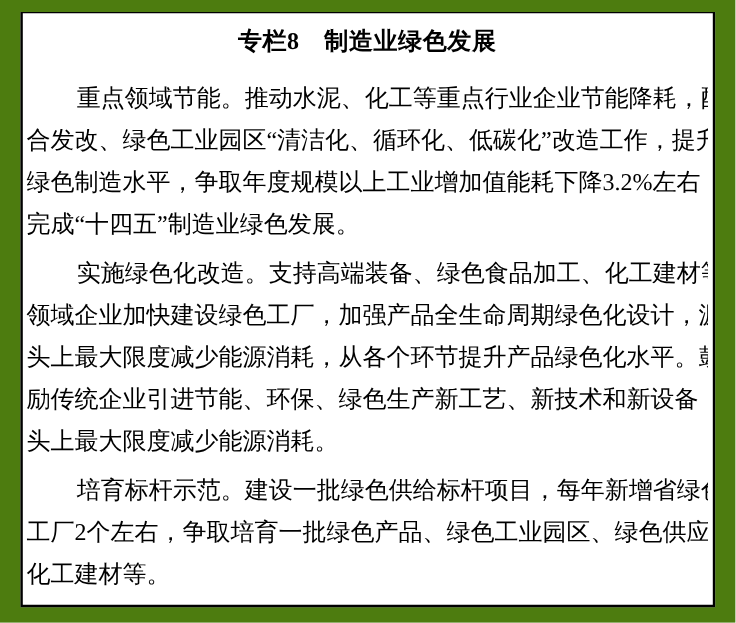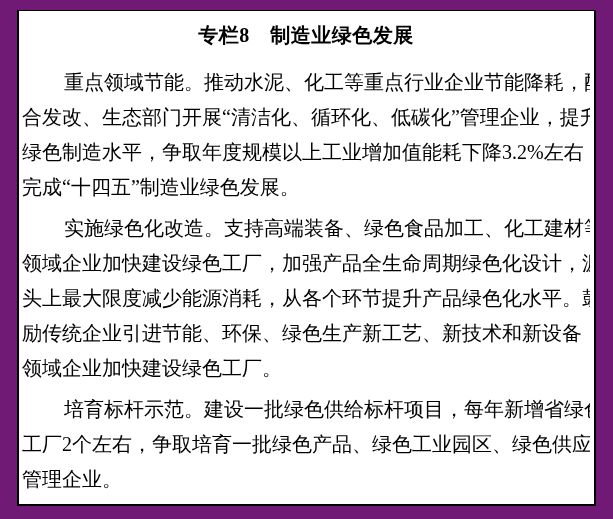--- a/index.html
+++ b/index.html
@@ -4,21 +4,21 @@
 <style>
   * { margin: 0; padding: 0; box-sizing: border-box; }
   html, body {
     width: 613px; height: 519px;
     background: #ffffff;
     font-family: "Liberation Serif", "DejaVu Serif", serif;
   }
   .page {
     position: relative;
     width: 613px; height: 519px;
-    background: #701a75;
+    background: #4d7c0f;
     overflow: hidden;
   }
   .panel {
     position: absolute;
     left: 17px; top: 10px;
     width: 579px; height: 496px;
     border-style: solid;
     border-color: #000000;
     border-width: 1px 2px 2px 2px;
     background: #ffffff;
@@ -48,33 +48,33 @@
 </head>
 <body>
 
 <div class="page">
   <div class="panel">
 
     <div class="title">专栏8　制造业绿色发展</div>
 
     <div class="para">
       <div class="line indent">重点领域节能。推动水泥、化工等重点行业企业节能降耗，配</div>
-      <div class="line">合发改、生态部门开展“清洁化、循环化、低碳化”管理企业，提升</div>
+      <div class="line">合发改、绿色工业园区“清洁化、循环化、低碳化”改造工作，提升</div>
       <div class="line">绿色制造水平，争取年度规模以上工业增加值能耗下降3.2%左右，</div>
       <div class="line">完成“十四五”制造业绿色发展。</div>
     </div>
 
     <div class="para">
       <div class="line indent">实施绿色化改造。支持高端装备、绿色食品加工、化工建材等</div>
       <div class="line">领域企业加快建设绿色工厂，加强产品全生命周期绿色化设计，源</div>
       <div class="line">头上最大限度减少能源消耗，从各个环节提升产品绿色化水平。鼓</div>
       <div class="line">励传统企业引进节能、环保、绿色生产新工艺、新技术和新设备，</div>
-      <div class="line">领域企业加快建设绿色工厂。</div>
+      <div class="line">头上最大限度减少能源消耗。</div>
     </div>
 
     <div class="para">
       <div class="line indent">培育标杆示范。建设一批绿色供给标杆项目，每年新增省绿色</div>
       <div class="line">工厂2个左右，争取培育一批绿色产品、绿色工业园区、绿色供应链</div>
-      <div class="line">管理企业。</div>
+      <div class="line">化工建材等。</div>
     </div>
 
   </div>
 </div>
 
 </body></html>

